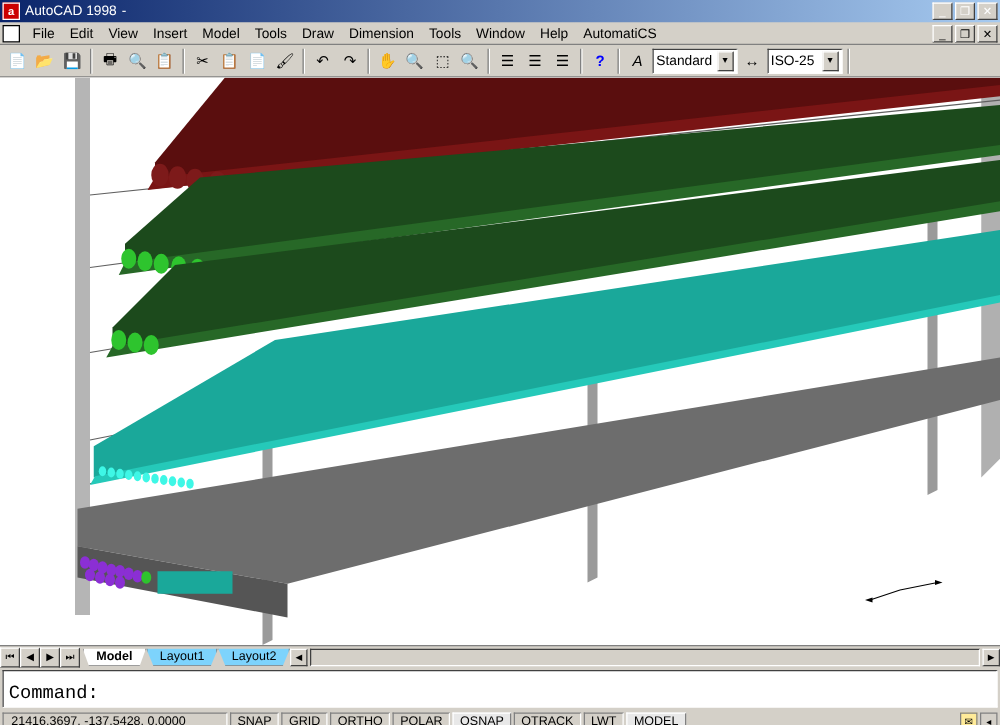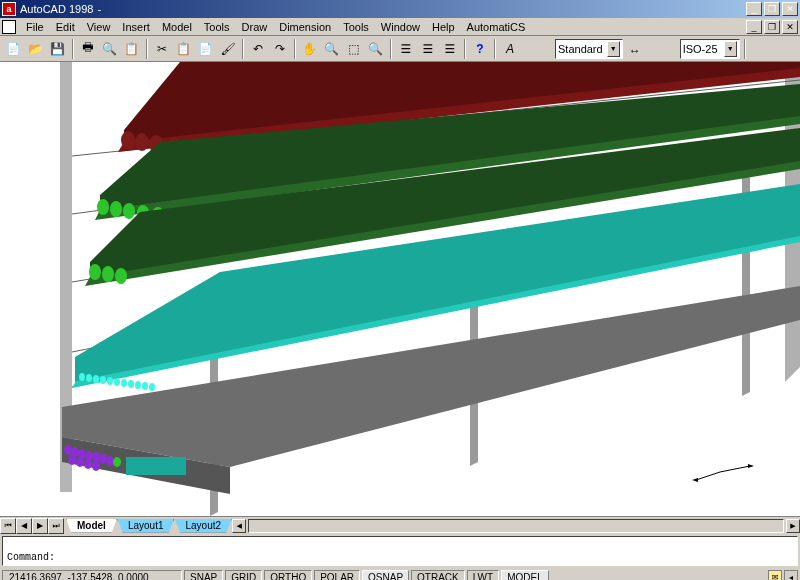--- a/index.html
+++ b/index.html
@@ -13,37 +13,37 @@
   
   .menubar { height: 18px; background: #d4d0c8; display: flex; align-items: center; padding: 0 2px; justify-content: space-between; border-bottom: 1px solid #808080; }
   .menu-items { display: flex; }
   .menu-item { padding: 1px 6px; cursor: pointer; }
   .doc-controls { display: flex; gap: 2px; }
   .doc-icon { width: 14px; height: 14px; background: #fff; border: 1px solid #000; display: inline-block; margin-right: 4px; }
   
   .toolbar { height: 26px; background: #d4d0c8; display: flex; align-items: center; padding: 0 4px; gap: 2px; border-bottom: 1px solid #808080; }
   .tb-btn { width: 20px; height: 20px; border: 1px solid #d4d0c8; display: flex; align-items: center; justify-content: center; cursor: pointer; font-size: 12px; }
   .tb-sep { width: 6px; height: 20px; border-left: 1px solid #808080; border-right: 1px solid #fff; margin: 0 2px; width: 2px; }
-  .tb-combo { height: 20px; border: 1px solid; border-color: #404040 #fff #fff #404040; background: #fff; padding: 0 2px; display: flex; align-items: center; font-size: 11px; min-width: 60px; justify-content: space-between; margin-left: 33px; }
+  .tb-combo { height: 20px; border: 1px solid; border-color: #404040 #fff #fff #404040; background: #fff; padding: 0 2px; display: flex; align-items: center; font-size: 11px; min-width: 60px; justify-content: space-between; }
   .combo-arrow { width: 13px; height: 16px; background: #d4d0c8; border: 1px solid; border-color: #fff #404040 #404040 #fff; display: flex; align-items: center; justify-content: center; font-size: 7px; margin-left: 4px; }
   .color-swatch { width: 14px; height: 14px; border: 1px solid #000; background: #fff; margin-right: 4px; }
   
   .drawing-area { position: relative; width: 100%; height: 454px; background: #fff; overflow: hidden; }
   .canvas3d { position: absolute; inset: 0; }
   
   .tabs-row { height: 18px; background: #d4d0c8; display: flex; align-items: center; border-top: 1px solid #808080; }
   .tab-nav { display: flex; }
   .tab-nav-btn { width: 16px; height: 16px; border: 1px solid; border-color: #fff #404040 #404040 #fff; display: flex; align-items: center; justify-content: center; font-size: 8px; cursor: pointer; background: #d4d0c8; }
   .tabs { display: flex; margin-left: 2px; }
   .tab { padding: 1px 10px; background: #7dd3fc; border: 1px solid #808080; border-top: none; cursor: pointer; font-size: 10px; clip-path: polygon(0 0, 100% 0, 90% 100%, 10% 100%); }
   .tab.active { background: #fff; font-weight: bold; }
   .hscroll-track { flex: 1; background: #d4d0c8; height: 14px; border: 1px solid; border-color: #404040 #fff #fff #404040; margin: 0 2px; position: relative; }
   .hscroll-arrow { width: 14px; height: 14px; background: #d4d0c8; border: 1px solid; border-color: #fff #404040 #404040 #fff; display: flex; align-items: center; justify-content: center; font-size: 7px; cursor: pointer; }
   
-  .command-area { height: 30px; background: #fff; border: 1px solid; border-color: #404040 #fff #fff #404040; margin: 2px; padding: 2px 4px; font-family: 'Courier New', monospace; font-size: 10px; display: flex; align-items: flex-end; }
+  .command-area { height: 30px; background: #fff; border: 1px solid; border-color: #404040 #fff #fff #404040; margin: 2px; padding: 2px 4px; font-family: 'Courier New', monospace; font-size: 15px; display: flex; align-items: flex-end; }
   
   .statusbar { height: 18px; background: #d4d0c8; display: flex; align-items: center; padding: 0 2px; gap: 2px; }
   .coord-panel { border: 1px solid; border-color: #808080 #fff #fff #808080; padding: 1px 6px; font-size: 10px; min-width: 180px; }
   .status-btn { border: 1px solid; border-color: #808080 #fff #fff #808080; padding: 1px 5px; font-size: 10px; cursor: pointer; }
   .status-btn.active { border-color: #fff #808080 #808080 #fff; background: #e8e8e8; }
   .status-spacer { flex: 1; }
   .status-tray { display: flex; gap: 2px; align-items: center; }
   .tray-icon { width: 14px; height: 14px; border: 1px solid #808080; display: flex; align-items: center; justify-content: center; font-size: 8px; }
 
   svg { display: block; }

